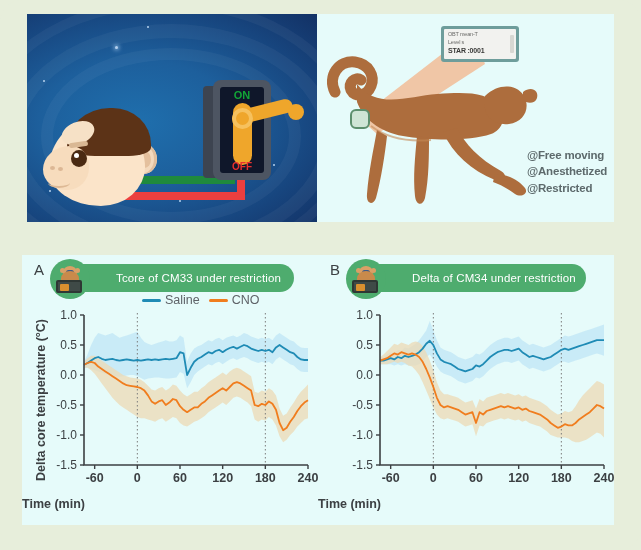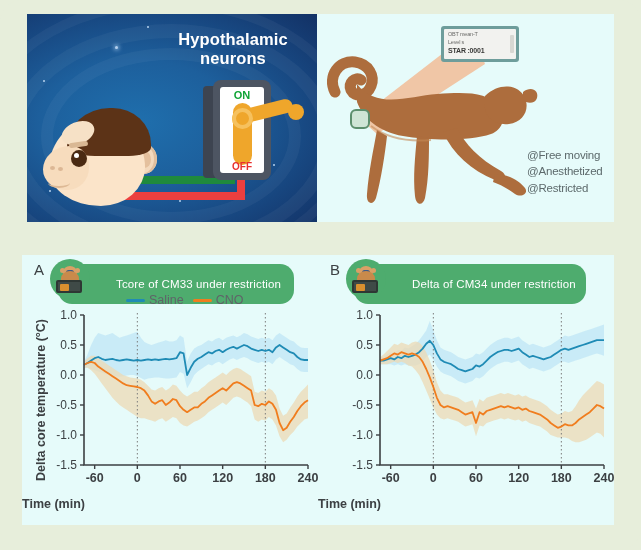--- a/index.html
+++ b/index.html
@@ -107,21 +107,21 @@
   .sw-shadow{
     position:absolute;left:176px;top:72px;width:36px;height:92px;
     background:#3d4450;border-radius:4px;
   }
   .sw-body{
     position:absolute;left:186px;top:66px;width:58px;height:100px;
     background:#4d5562;border-radius:8px;
     display:flex;align-items:center;justify-content:center;
   }
   .sw-plate{
-    width:44px;height:86px;background:#ffffff;border-radius:3px;position:relative;
+    width:44px;height:86px;background:#0f172a;border-radius:3px;position:relative;
   }
   .sw-on{
     position:absolute;top:2px;left:0;width:100%;text-align:center;
     color:#12a437;font-size:11px;font-weight:bold;
   }
   .sw-off{
     position:absolute;bottom:1px;left:0;width:100%;text-align:center;
     color:#e8302f;font-size:10px;font-weight:bold;
   }
   .sw-slot{
@@ -161,38 +161,38 @@
   }
   .ll1{top:2px;}
   .ll2{top:10px;}
   .ll3{top:18px;font-weight:bold;color:#3a3a38;font-size:7px;}
   .logger-tab{position:absolute;right:2px;top:6px;width:4px;height:18px;background:#d7d7d2;border-radius:1px;}
   .beam{
     position:absolute;left:0;top:0;width:297px;height:208px;
   }
   .tags{
     position:absolute;left:210px;top:133px;
-    color:#5d6a6c;font-size:11.5px;font-weight:normal;line-height:1.42;
+    color:#5d6a6c;font-size:11.5px;font-weight:bold;line-height:1.42;
     letter-spacing:-.2px;
   }
 
   
   .bottom-card{
     position:absolute;left:22px;top:255px;width:592px;height:270px;
     background:#e6fbfa;
   }
   .panel{position:absolute;top:0;height:270px;}
   .panelA{left:0;width:296px;}
   .panelB{left:296px;width:296px;}
   .panel-letter{
     position:absolute;left:12px;top:6px;
     font-size:15px;color:#3c4043;font-weight:normal;
   }
   .badge{
-    position:absolute;left:36px;top:9px;height:40px;
+    position:absolute;left:36px;top:9px;height:28px;
     background:#4eac6e;border-radius:14px;
     display:flex;align-items:center;
   }
   .badgeA{width:236px;}
   .badgeB{width:232px;}
   .badge-txt{
     color:#ffffff;font-size:11.5px;margin-left:58px;letter-spacing:.15px;
     white-space:nowrap;
   }
   .badge-circ{
@@ -230,21 +230,21 @@
   .ylabel{
     position:absolute;left:-66px;top:92px;width:170px;
     transform:rotate(-90deg);
     font-size:12.5px;font-weight:bold;color:#3c4043;text-align:center;
   }
   .xlabel{
     position:absolute;left:0;top:196px;width:296px;text-align:left;
     font-size:12.5px;font-weight:bold;color:#3c4043;
   }
   .legend{
-    position:absolute;top:-8px;left:104px;display:flex;gap:9px;align-items:center;
+    position:absolute;top:-8px;left:120px;display:flex;gap:9px;align-items:center;
     font-size:12.5px;color:#5f6368;
   }
   .lg-item{display:flex;align-items:center;gap:4px;}
   .lg-dash{width:19px;height:3px;border-radius:2px;}
   svg{display:block;}
 </style>
 </head>
 <body>
 
 <div class="page-bg"></div>
@@ -258,24 +258,20 @@
 
     <div class="star big" style="left:88px;top:32px;"></div>
     <div class="star" style="left:16px;top:66px;width:2px;height:2px;"></div>
     <div class="star" style="left:44px;top:124px;width:2px;height:2px;"></div>
     <div class="star" style="left:22px;top:176px;width:2px;height:2px;"></div>
     <div class="star" style="left:152px;top:186px;width:2px;height:2px;"></div>
     <div class="star" style="left:262px;top:96px;width:2px;height:2px;"></div>
     <div class="star" style="left:246px;top:150px;width:2px;height:2px;"></div>
     <div class="star" style="left:120px;top:12px;width:2px;height:2px;"></div>
 
-    <div class="hypo-title">
-      <div>Hypothalamic</div>
-      <div>neurons</div>
-    </div>
 
     <div class="wire-green"></div>
     <div class="wire-green-up"></div>
     <div class="wire-red"></div>
     <div class="wire-red-up"></div>
 
     <div class="head-wrap">
       <div class="m-ear"></div>
       <div class="m-face"></div>
       <div class="m-hair"></div>

